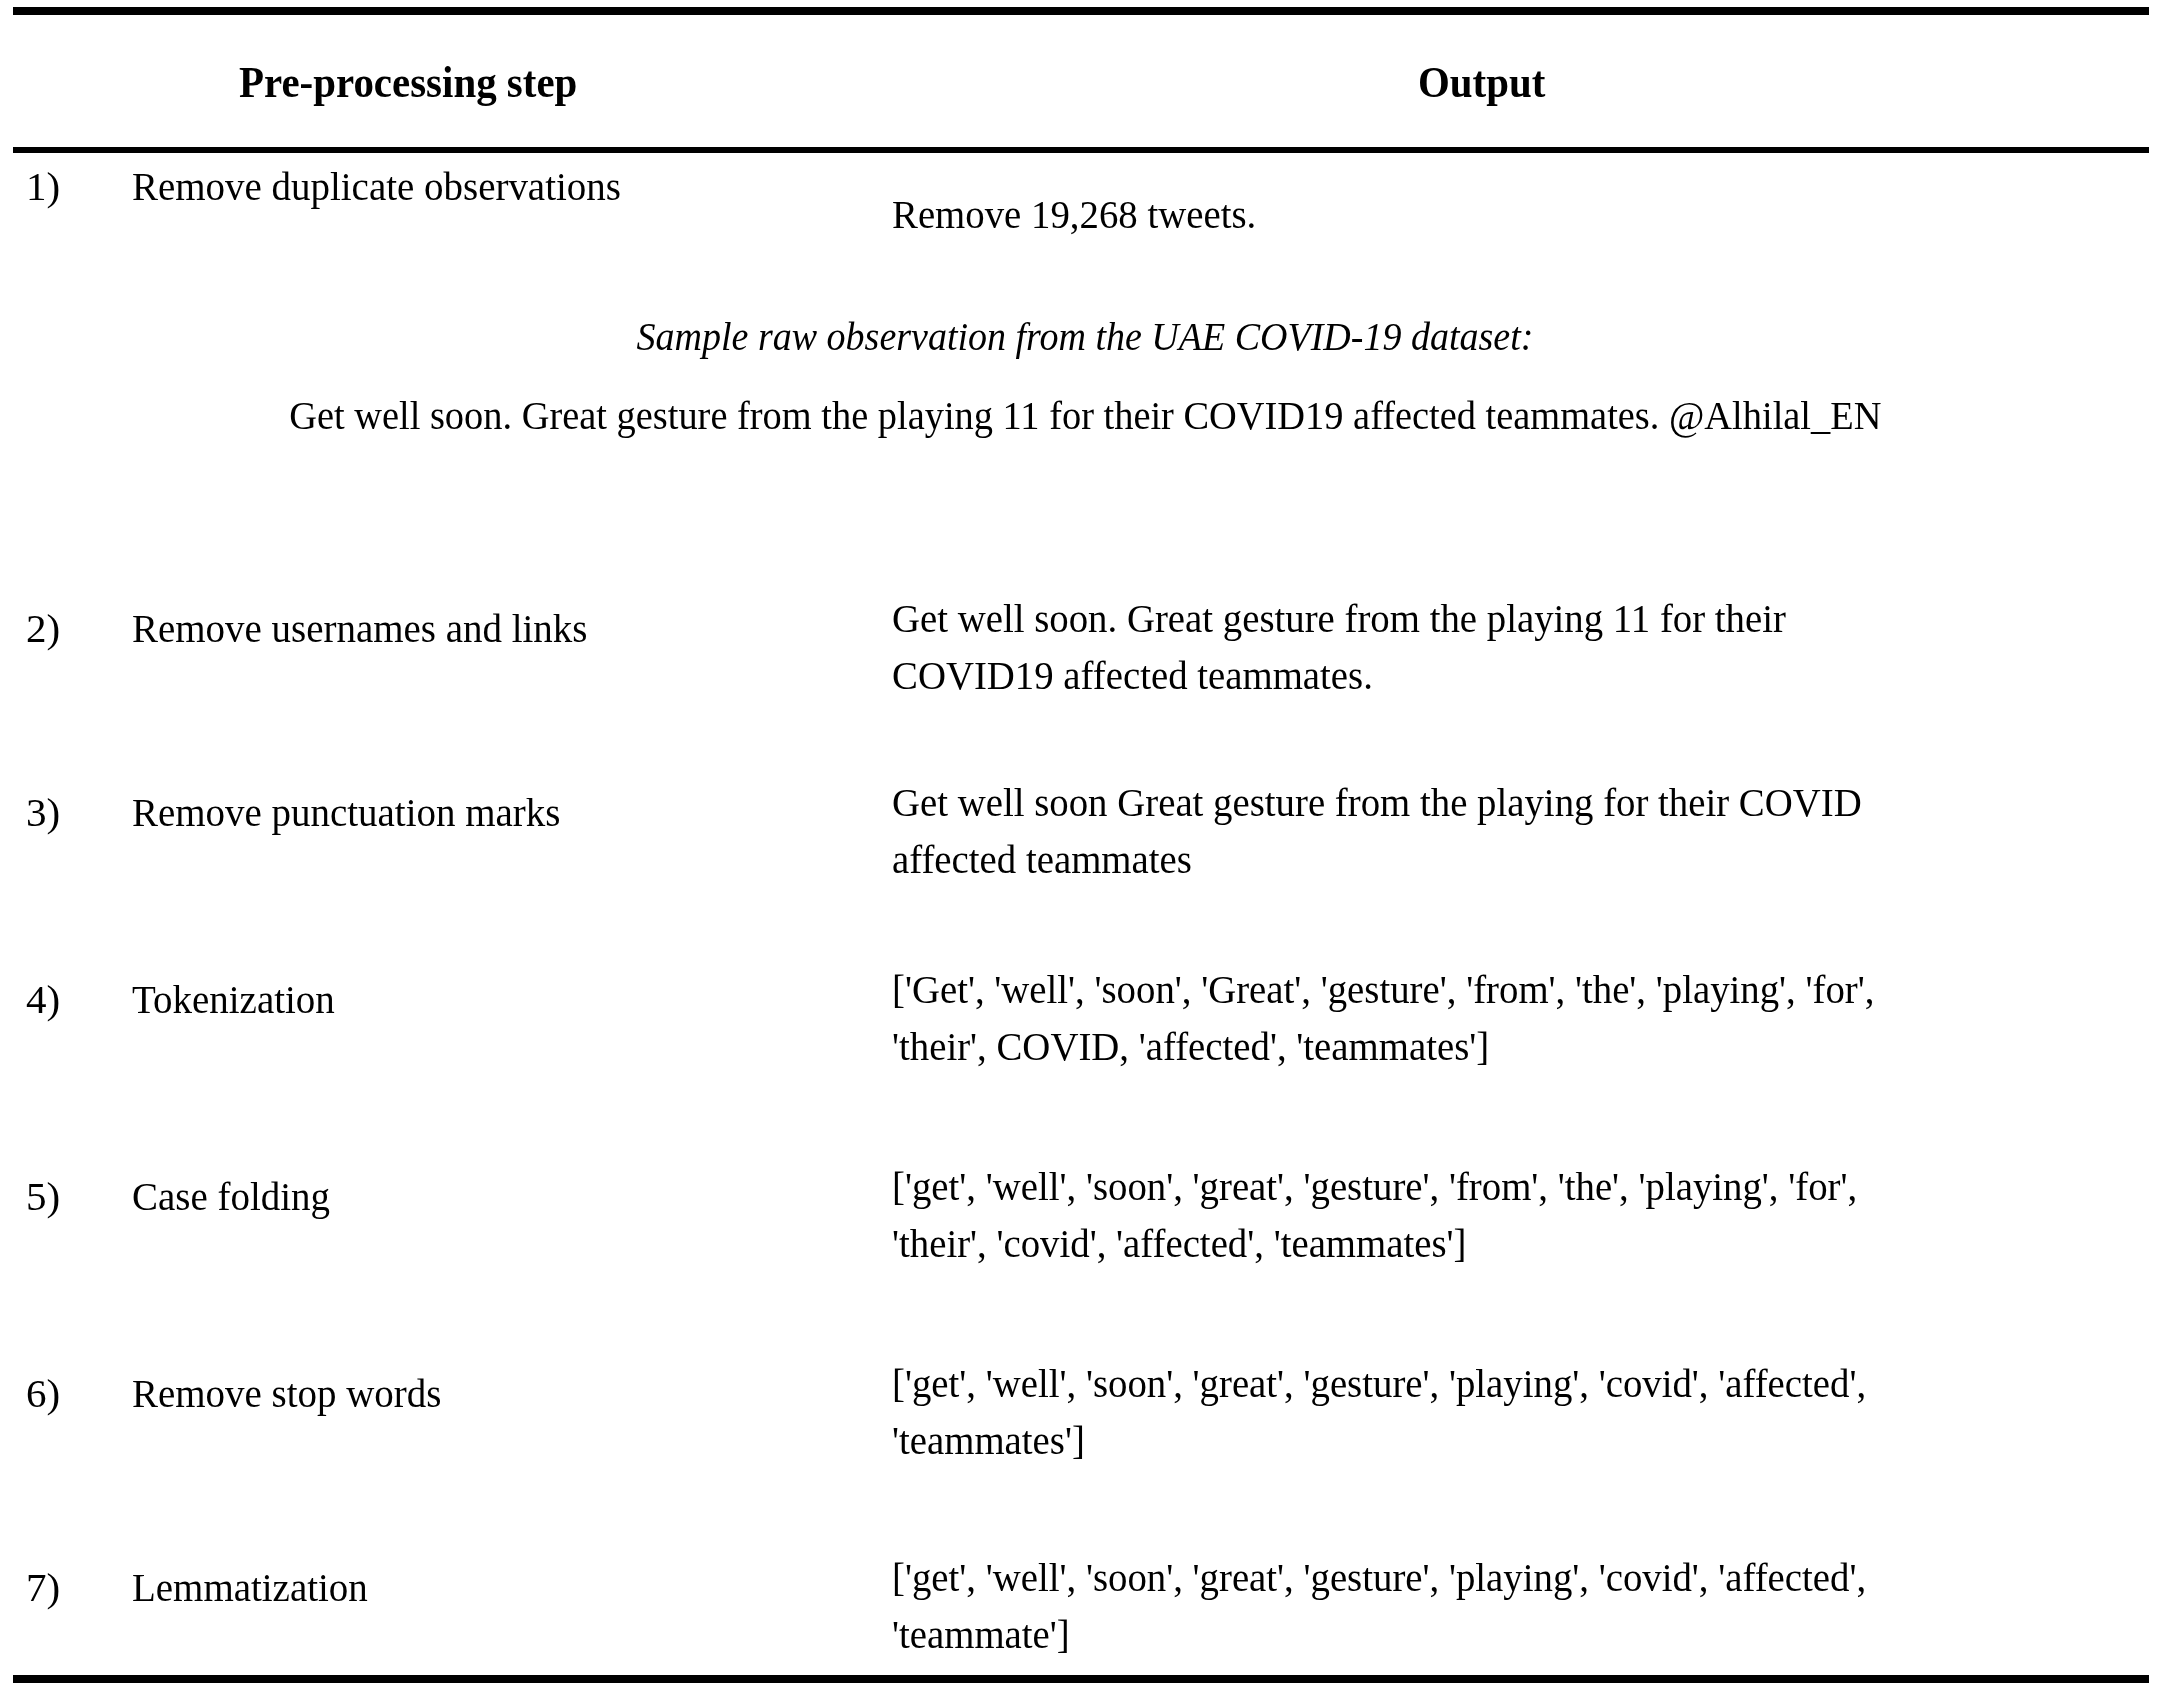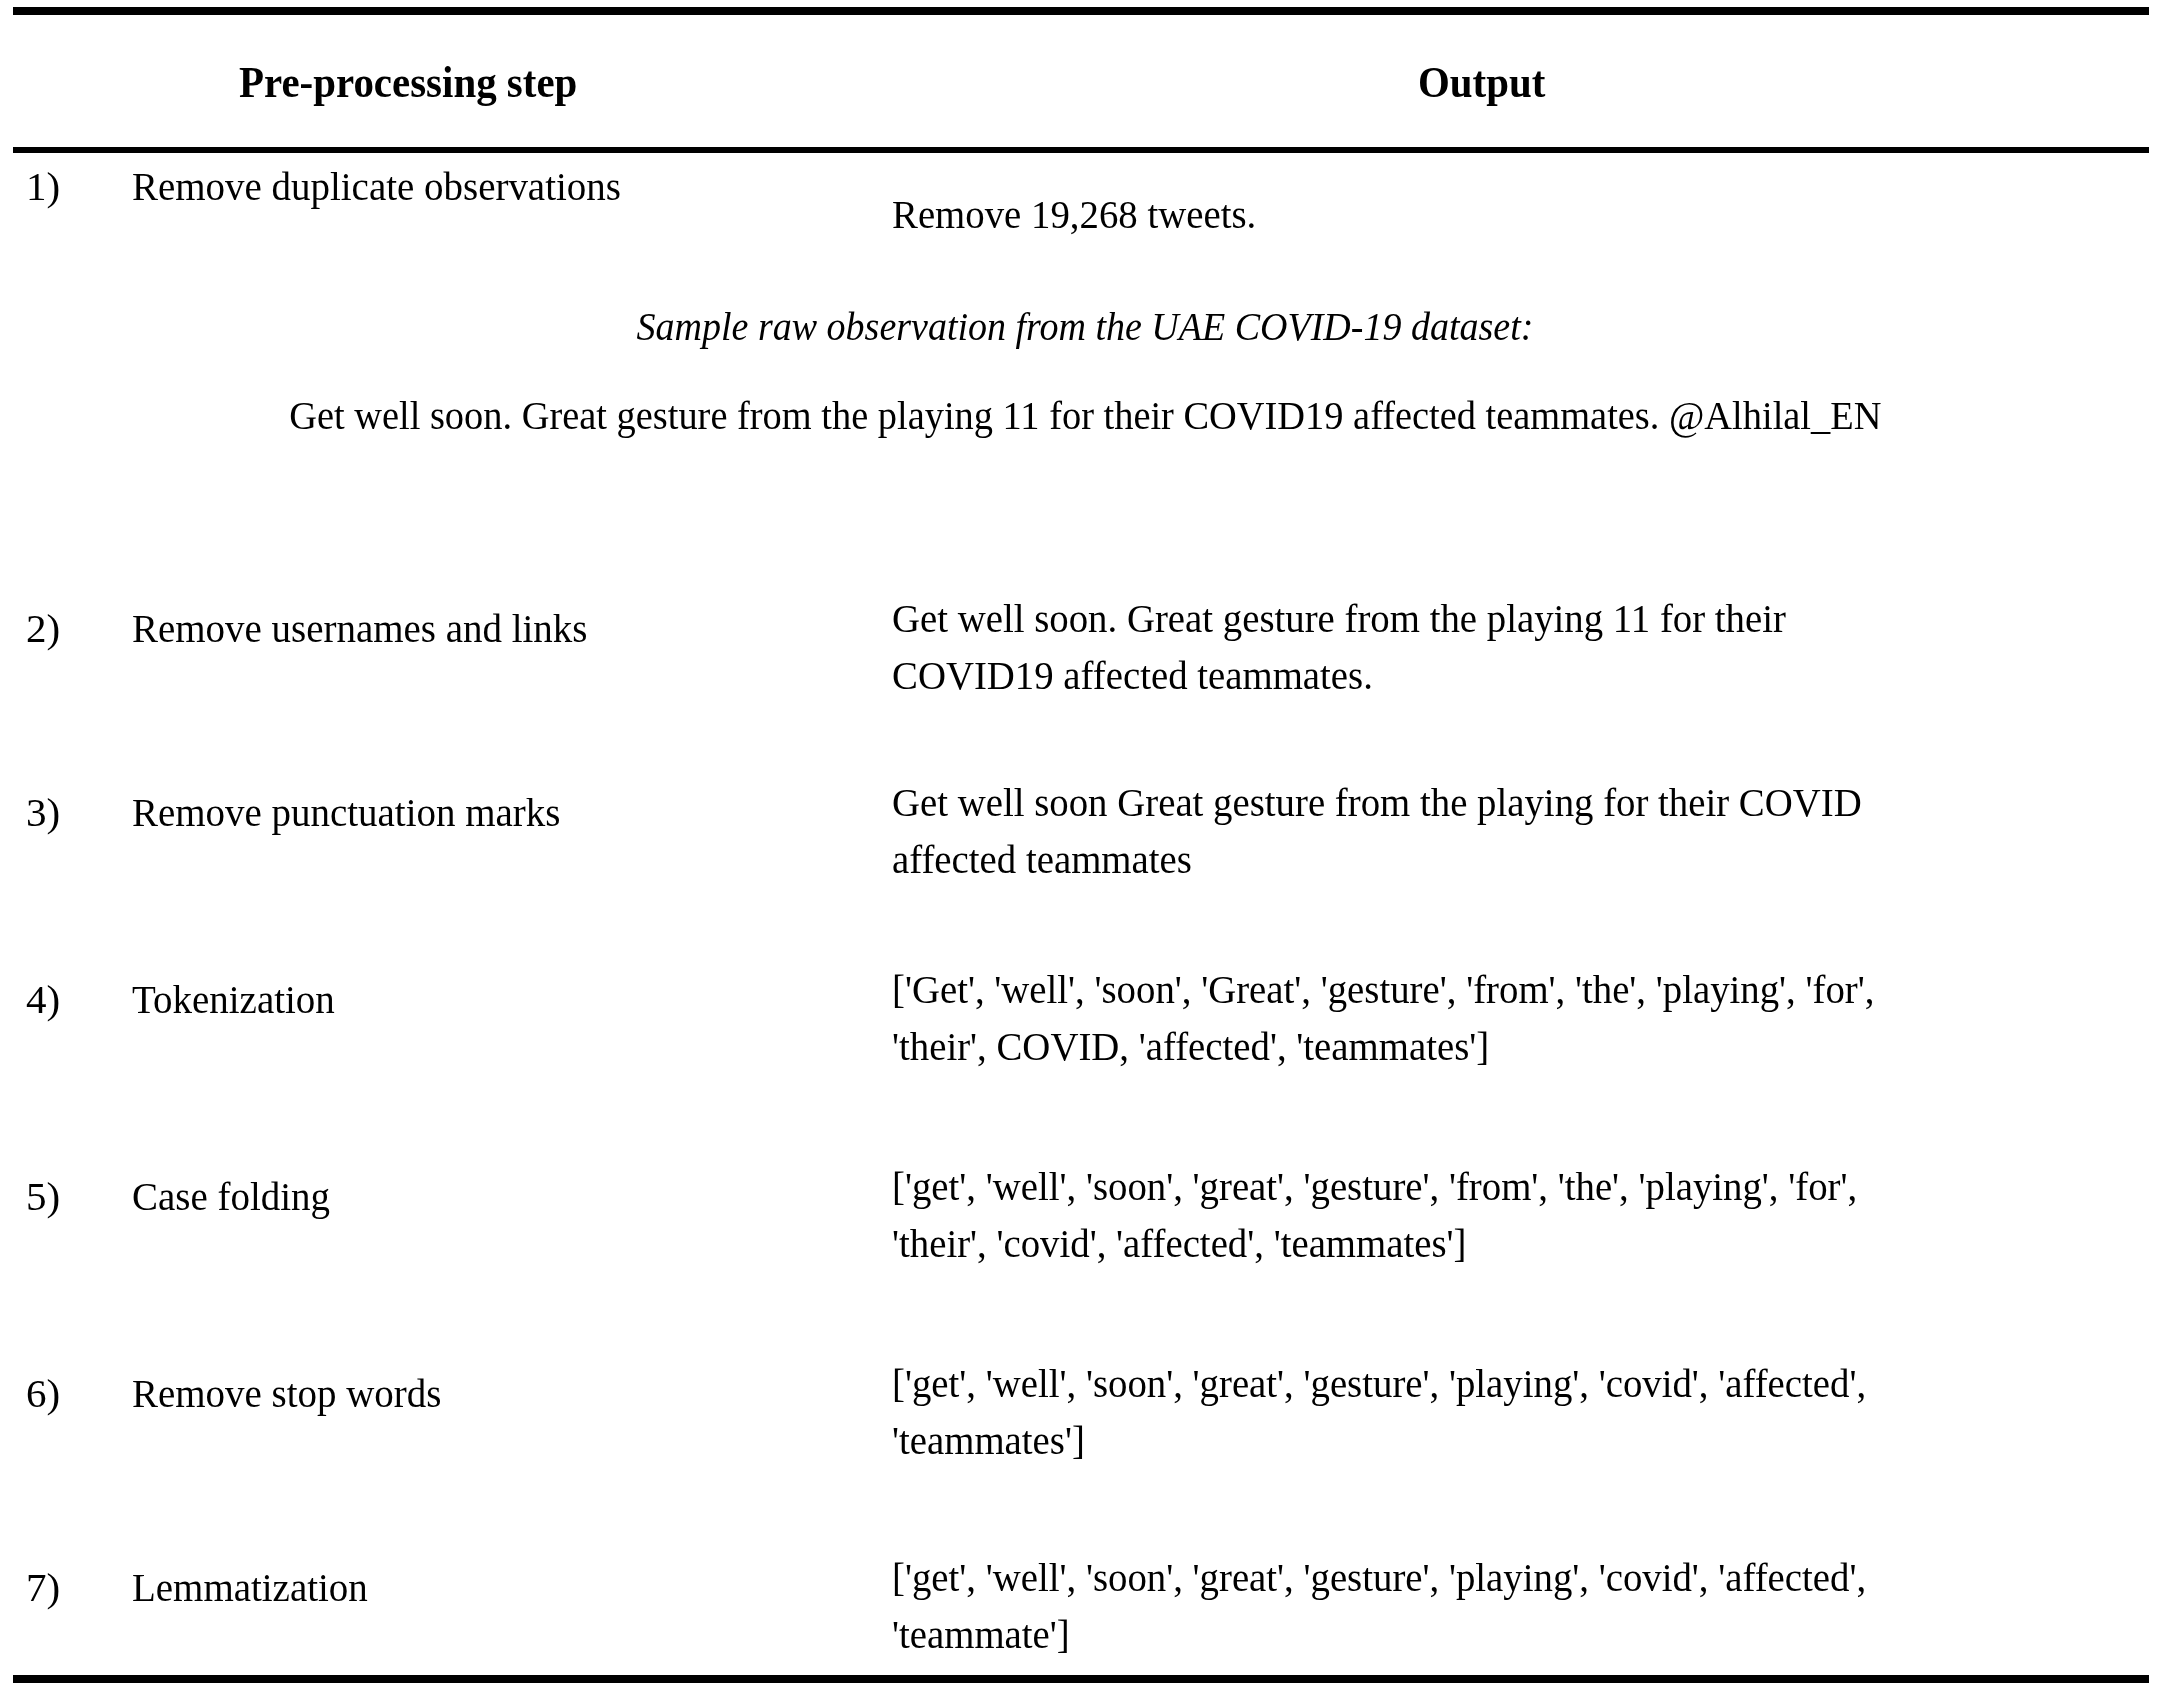--- a/index.html
+++ b/index.html
@@ -125,21 +125,21 @@
   <div class="row" style="top:165px;">
     <div class="col-left">
       <div class="step-num" style="left:26px;  top:0;">1)</div>
       <div class="step-label" style="left:132px; top:0;">Remove duplicate observations</div>
     </div>
   </div>
   <div class="out-block nojust" style="top:187px;">
     <div>Remove 19,268 tweets.</div>
   </div>
 
-  <div class="sample" style="top:307px;">
+  <div class="sample" style="top:317px;">
     <span class="sample-caption">Sample raw observation from the UAE COVID-19 dataset:</span>
   </div>
   <div class="sample" style="top:396px;">
     <span class="sample-line">Get well soon. Great gesture from the playing 11 for their COVID19 affected teammates. @Alhilal_EN</span>
   </div>
 
   <div class="row" style="top:607px;">
     <div class="col-left">
       <div class="step-num" style="left:26px;  top:0;">2)</div>
       <div class="step-label" style="left:132px; top:0;">Remove usernames and links</div>

